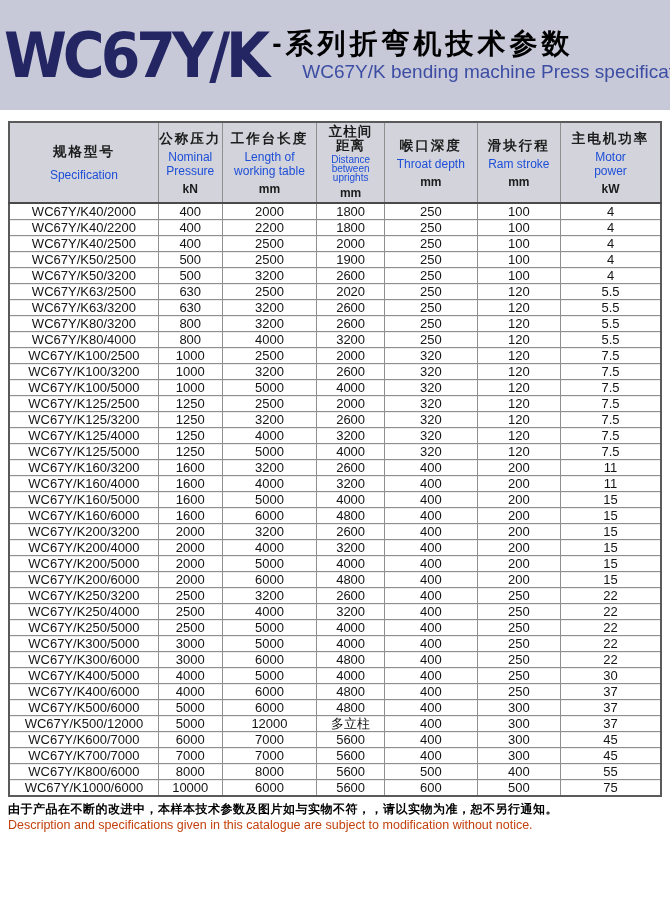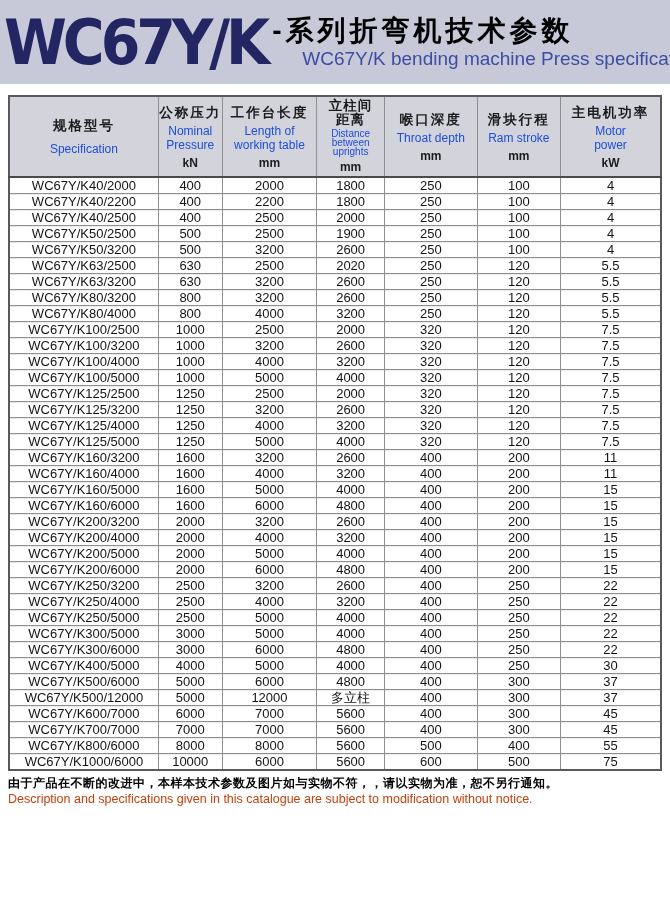--- a/index.html
+++ b/index.html
@@ -12,21 +12,21 @@
   }
   *{box-sizing:border-box;margin:0;padding:0;}
   html,body{width:670px;background:#fff;}
   body{
     height:898px;overflow:hidden;
     font-family:"Liberation Sans","DejaVu Sans",sans-serif;
     color:#111;
   }
   
   .banner{
-    height:84px;background:var(--banner-bg);
+    height:110px;background:var(--banner-bg);
     display:flex;align-items:center;padding:0 2px 0 4px;
   }
   .banner-title{
     font-family:"DejaVu Sans",sans-serif;
     font-weight:bold;font-size:57px;line-height:80px;
     letter-spacing:-4px;color:var(--title-navy);
     transform:scaleY(1.08);transform-origin:center;
     white-space:nowrap;
   }
   .banner-sub{display:flex;flex-direction:column;margin-left:6px;margin-top:2px;}
@@ -225,29 +225,20 @@
       <tr>
         <td class="model">WC67Y/K100/3200</td>
         <td class="value">1000</td>
         <td class="value">3200</td>
         <td class="value">2600</td>
         <td class="value">320</td>
         <td class="value">120</td>
         <td class="value">7.5</td>
       </tr>
       <tr>
-        <td class="model">WC67Y/K100/4000</td>
-        <td class="value">1000</td>
-        <td class="value">4000</td>
-        <td class="value">3200</td>
-        <td class="value">320</td>
-        <td class="value">120</td>
-        <td class="value">7.5</td>
-      </tr>
-      <tr>
         <td class="model">WC67Y/K100/5000</td>
         <td class="value">1000</td>
         <td class="value">5000</td>
         <td class="value">4000</td>
         <td class="value">320</td>
         <td class="value">120</td>
         <td class="value">7.5</td>
       </tr>
       <tr>
         <td class="model">WC67Y/K125/2500</td>
@@ -403,20 +394,29 @@
         <td class="value">22</td>
       </tr>
       <tr>
         <td class="model">WC67Y/K400/5000</td>
         <td class="value">4000</td>
         <td class="value">5000</td>
         <td class="value">4000</td>
         <td class="value">400</td>
         <td class="value">250</td>
         <td class="value">30</td>
+      </tr>
+      <tr>
+        <td class="model">WC67Y/K400/6000</td>
+        <td class="value">4000</td>
+        <td class="value">6000</td>
+        <td class="value">4800</td>
+        <td class="value">400</td>
+        <td class="value">250</td>
+        <td class="value">37</td>
       </tr>
       <tr>
         <td class="model">WC67Y/K500/6000</td>
         <td class="value">5000</td>
         <td class="value">6000</td>
         <td class="value">4800</td>
         <td class="value">400</td>
         <td class="value">300</td>
         <td class="value">37</td>
       </tr>

